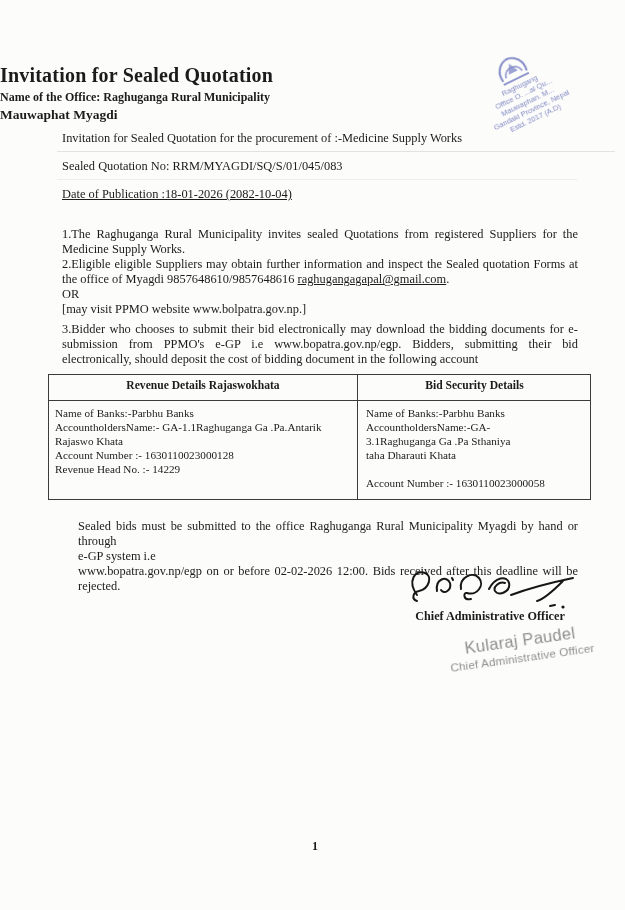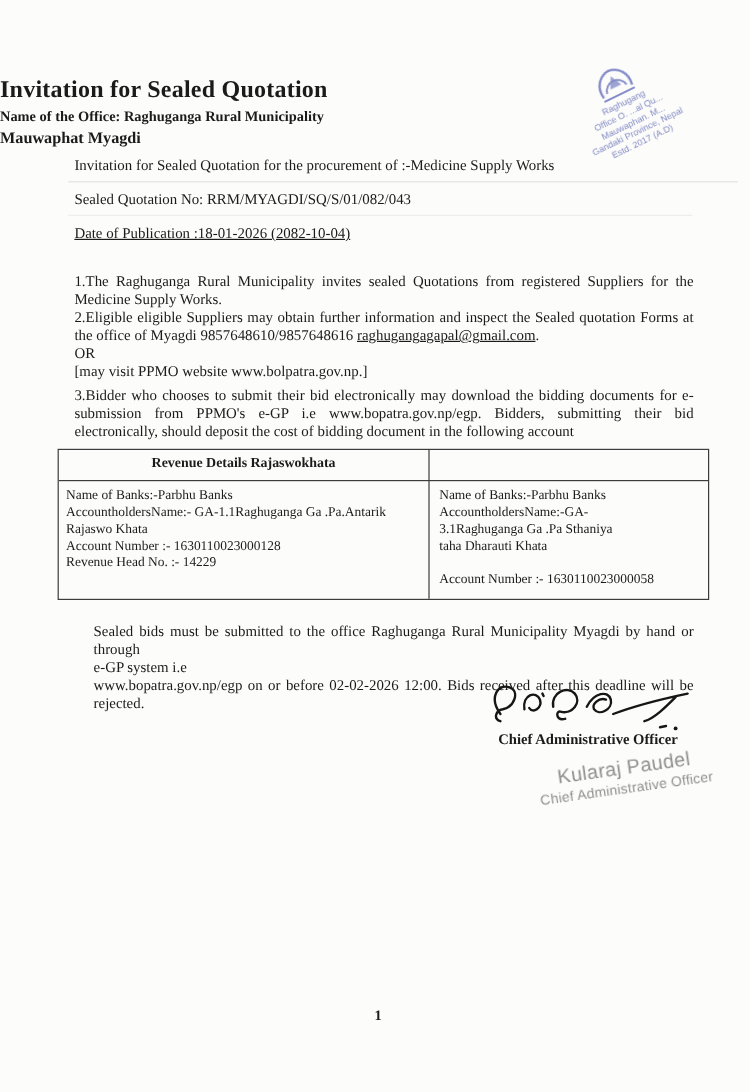--- a/index.html
+++ b/index.html
@@ -85,21 +85,21 @@
     </g>
   </svg>
   <div class="seal-line">Raghugang</div>
   <div class="seal-line">Office O. ...al Qu...</div>
   <div class="seal-line">Mauwaphan. M...</div>
   <div class="seal-line">Gandaki Province, Nepal</div>
   <div class="seal-line">Estd. 2017 (A.D)</div>
 </div>
 
 <div class="abs bodytext intro-line" style="top:131px;">Invitation for Sealed Quotation for the procurement of :-Medicine Supply Works</div>
-<div class="abs bodytext intro-line" style="top:159px;">Sealed Quotation No: RRM/MYAGDI/SQ/S/01/082/043</div>
+<div class="abs bodytext intro-line" style="top:159px;">Sealed Quotation No: RRM/MYAGDI/SQ/S/01/045/083</div>
 <div class="abs bodytext intro-line" style="top:187px;text-decoration:underline;">Date of Publication :18-01-2026 (2082-10-04)</div>
 
 <div class="abs bodytext para" style="top:227px;">
   <div class="jl">1.The Raghuganga Rural Municipality invites sealed Quotations from registered Suppliers for the</div>
   <div>Medicine Supply Works.</div>
   <div class="jl">2.Eligible eligible Suppliers may obtain further information and inspect the Sealed quotation Forms at</div>
   <div><span>the office of Myagdi 9857648610/9857648616 </span><span class="u">raghugangagapal@gmail.com</span><span>.</span></div>
   <div>OR</div>
   <div>[may visit PPMO website www.bolpatra.gov.np.]</div>
 </div>
@@ -107,20 +107,21 @@
 <div class="abs bodytext para" style="top:322px;">
   <div class="jl">3.Bidder who chooses to submit their bid electronically may download the bidding documents for e-</div>
   <div class="jl">submission from PPMO's e-GP i.e www.bopatra.gov.np/egp. Bidders, submitting their bid</div>
   <div>electronically, should deposit the cost of bidding document in the following account</div>
 </div>
 
 <div class="abs qtable">
   <div class="vdiv"></div>
   <div class="hsep"></div>
   <div class="th th-left">Revenue Details  Rajaswokhata</div>
+  <div class="th th-right">Bid Security Details</div>
   <div class="cell cell-left">
     <div>Name of Banks:-Parbhu Banks</div>
     <div>AccountholdersName:- GA-1.1Raghuganga Ga .Pa.Antarik</div>
     <div>Rajaswo Khata</div>
     <div>Account Number :- 1630110023000128</div>
     <div>Revenue Head No. :- 14229</div>
   </div>
   <div class="cell cell-right">
     <div>Name of Banks:-Parbhu Banks</div>
     <div>AccountholdersName:-GA-</div>

